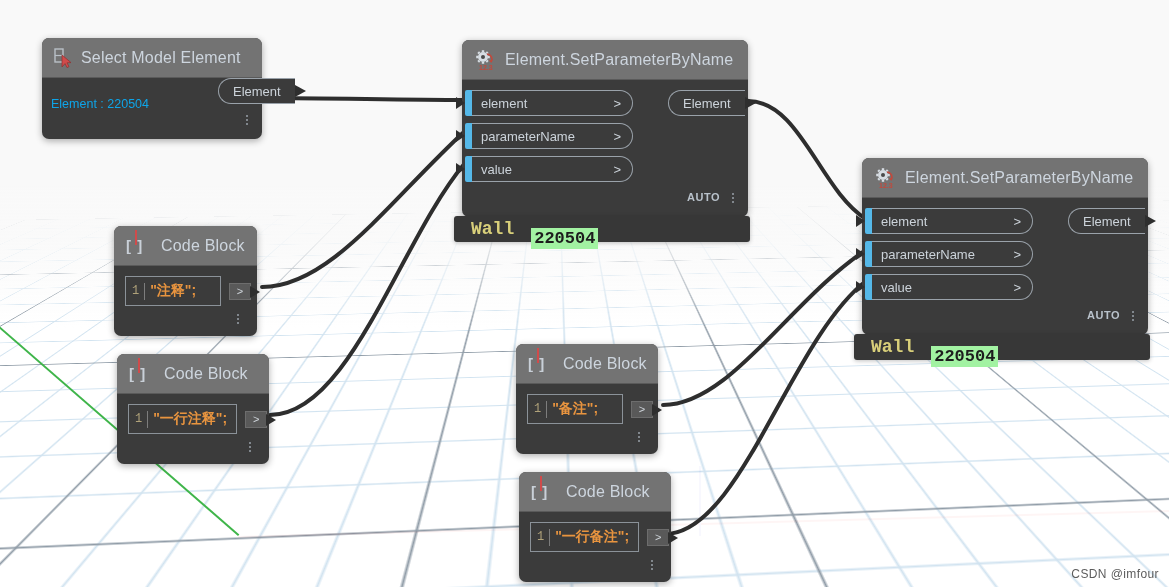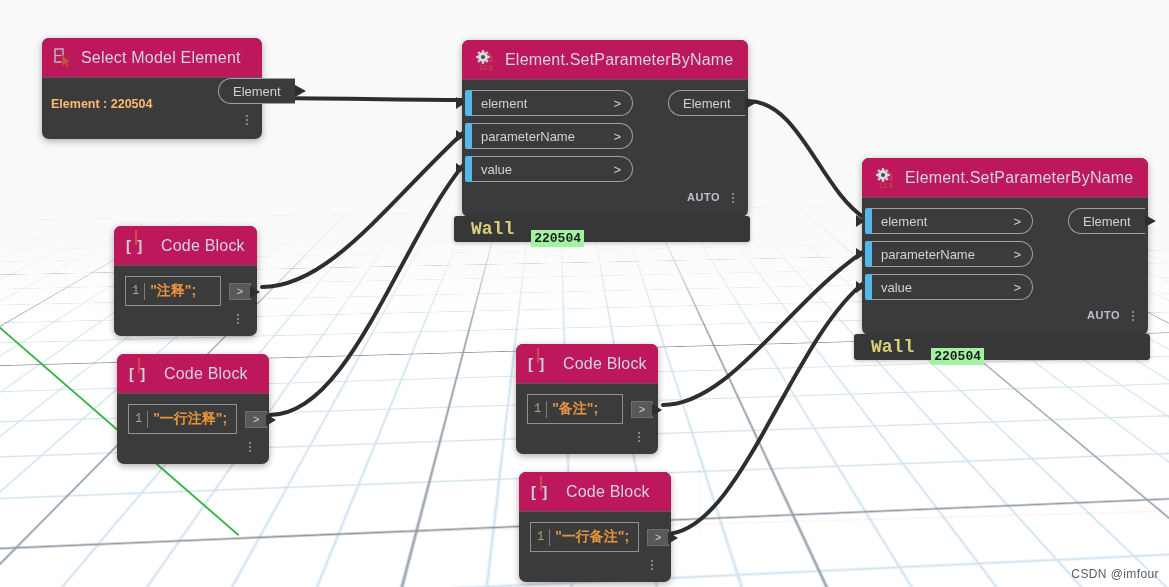--- a/index.html
+++ b/index.html
@@ -85,21 +85,21 @@
   
   .node {
     position: absolute;
     background: #3b3b3b;
     border-radius: 7px;
     box-shadow: 0 2px 7px rgba(0,0,0,0.32);
     color: #cfd5db;
   }
   .node-header {
     height: 40px;
-    background: #be185d;
+    background: #737373;
     border-radius: 7px 7px 0 0;
     display: flex;
     align-items: center;
     padding: 4px 12px;
     gap: 9px;
     border-bottom: 1px solid #5a5a5a;
   }
   .node-title {
     font-size: 16px;
     color: #cdd5de;
@@ -210,23 +210,23 @@
     width: 130px; height: 23px;
     border: 1px solid #8b9299;
     background: #3b3b3b;
     color: #d5dbe1;
     font-size: 13px;
     display: flex; align-items: center; justify-content: center;
     font-family: "Liberation Sans", sans-serif;
   }
   .sme-info {
     font-size: 12.5px;
-    color: #fdba74;
+    color: #0ea5e9;
     padding: 9px 0 0 9px;
-    font-weight: bold;
+    font-weight: normal;
   }
 
   
   .cb-row { display: flex; align-items: center; padding: 0 0 0 11px; }
   .cb-editor {
     border: 1px solid #8b9299;
     background: #3b3b3b;
     height: 30px;
     display: flex;
     align-items: center;
@@ -274,21 +274,21 @@
     box-shadow: 0 1px 4px rgba(0,0,0,0.25);
   }
   .preview .pkey {
     font-family: "Liberation Mono", monospace;
     font-size: 18px;
     color: #d8cf7a;
     font-weight: bold;
   }
   .preview .pval {
     font-family: "Liberation Mono", monospace;
-    font-size: 13px;
+    font-size: 17px;
     color: #1d1d1d;
     background: #a2f2a2;
     padding: 1px 3px;
     font-weight: bold;
     margin-top: 19px;
   }
 
   
   .watermark {
     position: absolute;

